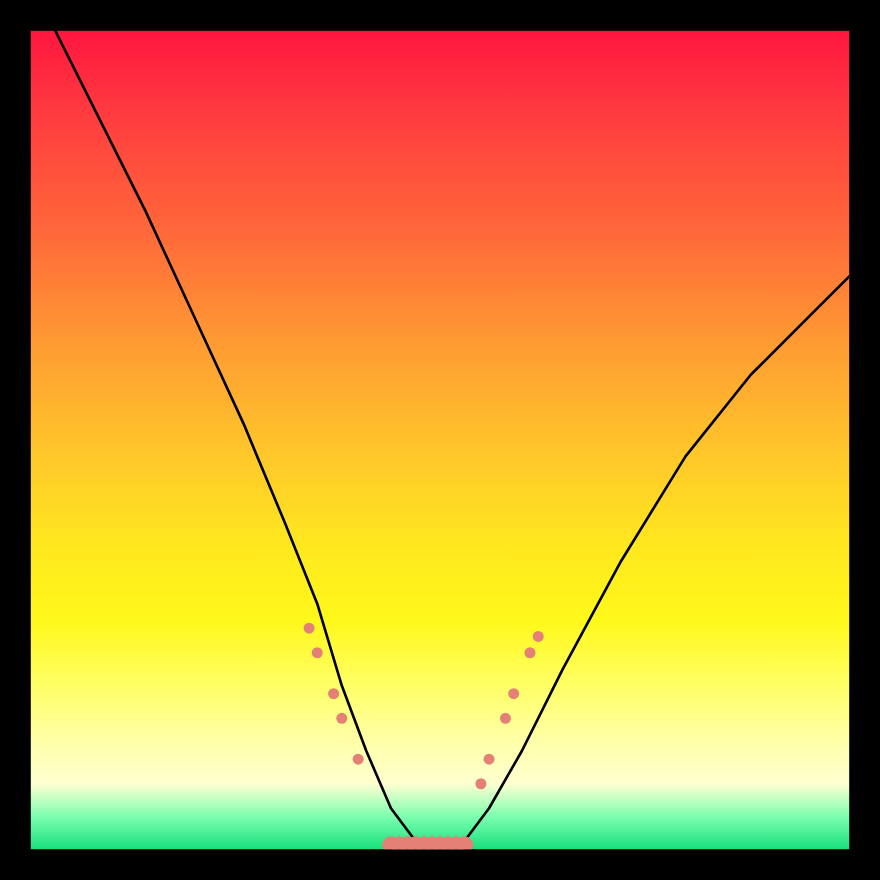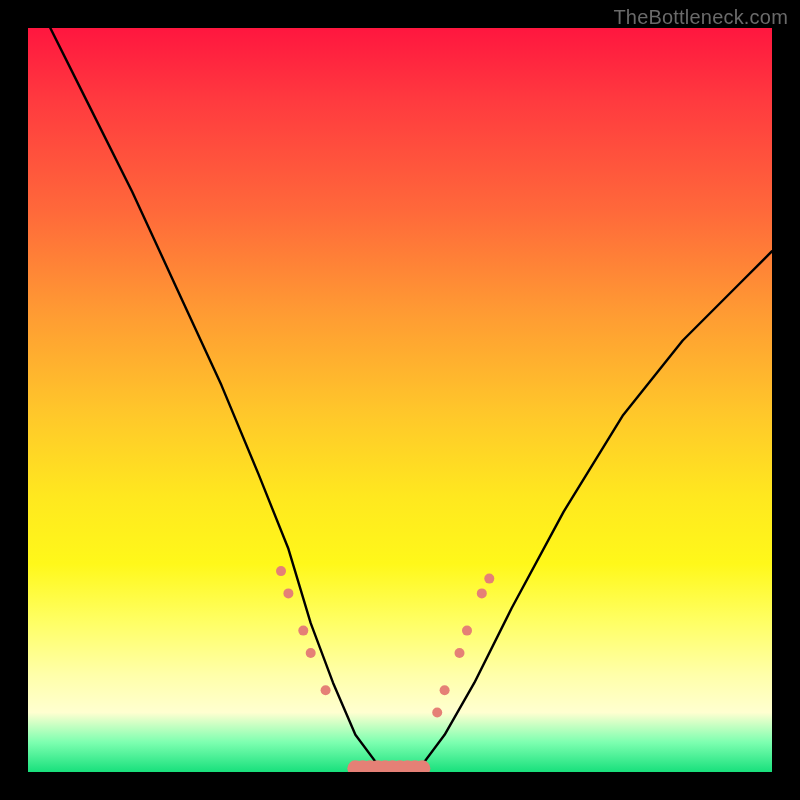--- a/index.html
+++ b/index.html
@@ -90,14 +90,13 @@
           <circle cx="364.6" cy="740.3" r="8"></circle>
           <circle cx="372.0" cy="740.3" r="8"></circle>
           <circle cx="379.4" cy="740.3" r="8"></circle>
           <circle cx="386.9" cy="740.3" r="8"></circle>
           <circle cx="394.3" cy="740.3" r="8"></circle>
         </g>
     </svg>
 
   </div>
 
-  <div class="watermark">TheBottleneck.com</div>
 </div>
 
 </body></html>

